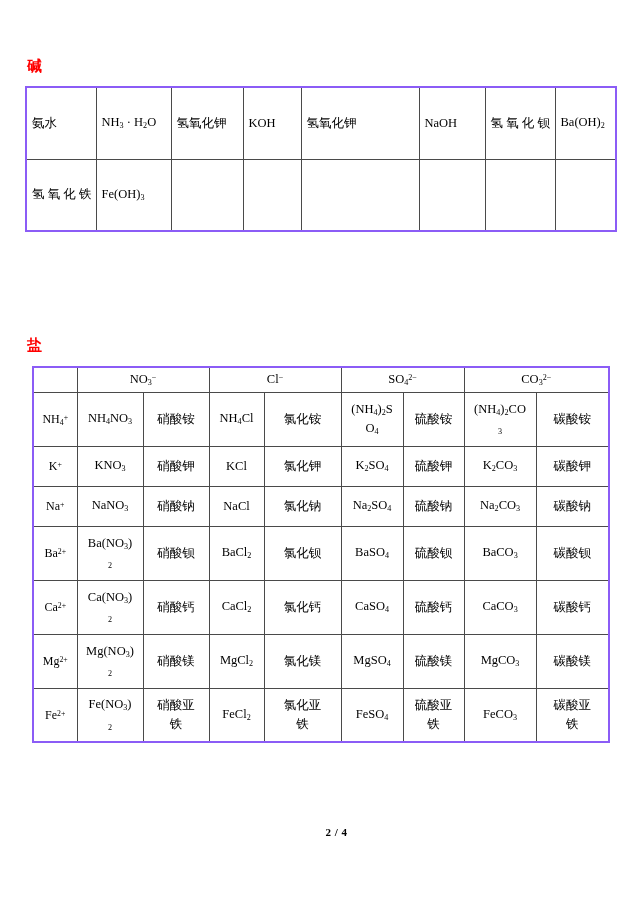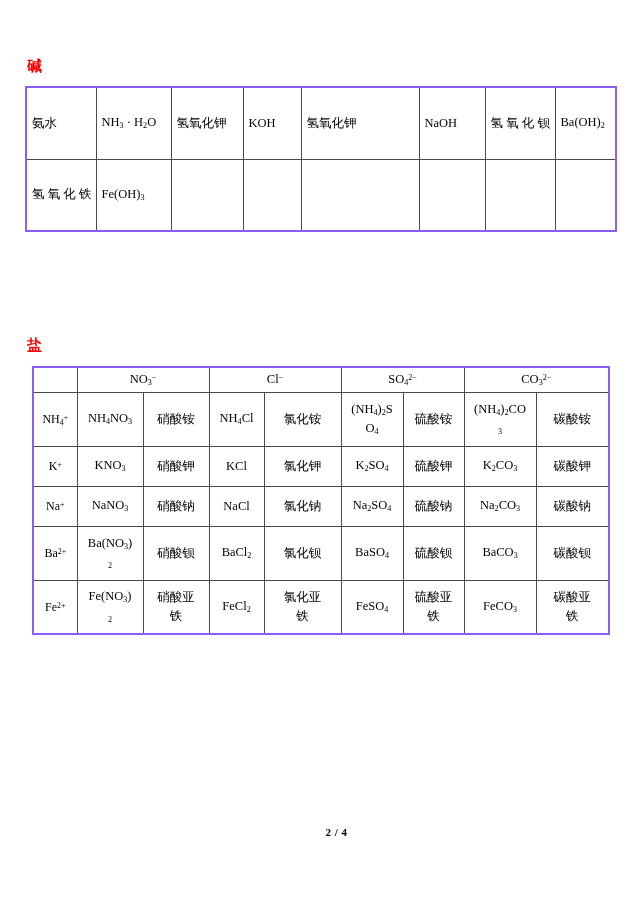--- a/index.html
+++ b/index.html
@@ -212,20 +212,42 @@
           <td class="tall">Ba(NO<sub>3</sub>)<br><sub>2</sub></td>
           <td class="tall">硝酸钡</td>
           <td class="tall">BaCl<sub>2</sub></td>
           <td class="tall">氯化钡</td>
           <td class="tall">BaSO<sub>4</sub></td>
           <td class="tall">硫酸钡</td>
           <td class="tall">BaCO<sub>3</sub></td>
           <td class="tall">碳酸钡</td>
         </tr>
         <tr>
+          <td class="ion tall">Ca<sup>2+</sup></td>
+          <td class="tall">Ca(NO<sub>3</sub>)<br><sub>2</sub></td>
+          <td class="tall">硝酸钙</td>
+          <td class="tall">CaCl<sub>2</sub></td>
+          <td class="tall">氯化钙</td>
+          <td class="tall">CaSO<sub>4</sub></td>
+          <td class="tall">硫酸钙</td>
+          <td class="tall">CaCO<sub>3</sub></td>
+          <td class="tall">碳酸钙</td>
+        </tr>
+        <tr>
+          <td class="ion tall">Mg<sup>2+</sup></td>
+          <td class="tall">Mg(NO<sub>3</sub>)<br><sub>2</sub></td>
+          <td class="tall">硝酸镁</td>
+          <td class="tall">MgCl<sub>2</sub></td>
+          <td class="tall">氯化镁</td>
+          <td class="tall">MgSO<sub>4</sub></td>
+          <td class="tall">硫酸镁</td>
+          <td class="tall">MgCO<sub>3</sub></td>
+          <td class="tall">碳酸镁</td>
+        </tr>
+        <tr>
           <td class="ion tall">Fe<sup>2+</sup></td>
           <td class="tall">Fe(NO<sub>3</sub>)<br><sub>2</sub></td>
           <td class="tall">硝酸亚<br>铁</td>
           <td class="tall">FeCl<sub>2</sub></td>
           <td class="tall">氯化亚<br>铁</td>
           <td class="tall">FeSO<sub>4</sub></td>
           <td class="tall">硫酸亚<br>铁</td>
           <td class="tall">FeCO<sub>3</sub></td>
           <td class="tall">碳酸亚<br>铁</td>
         </tr>

